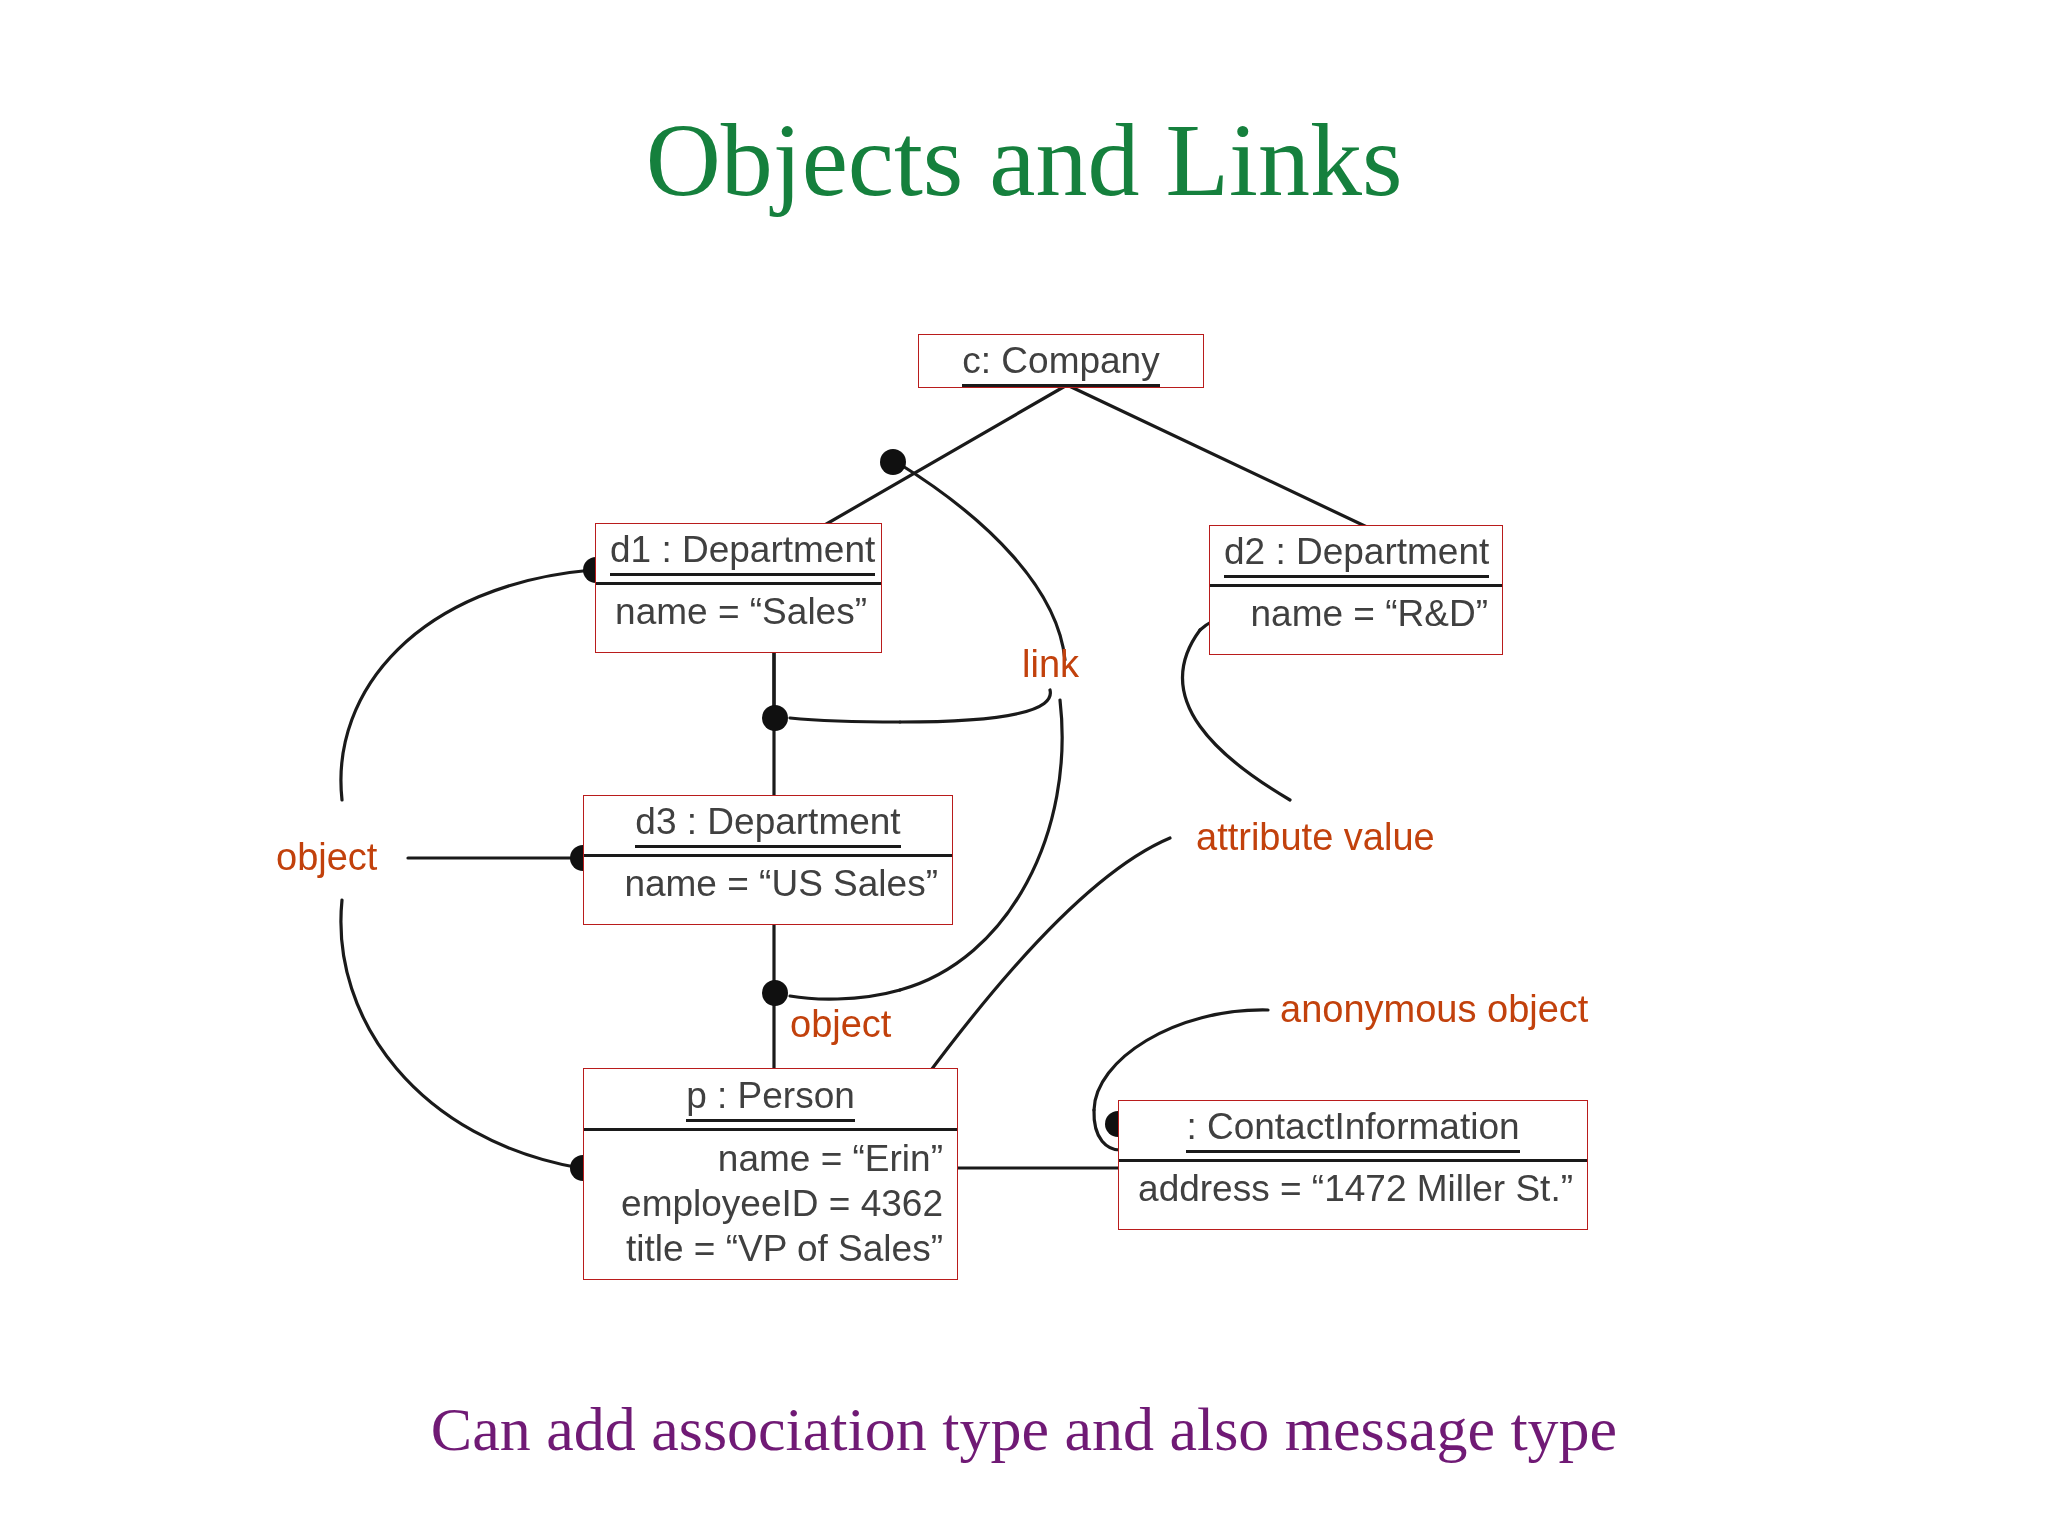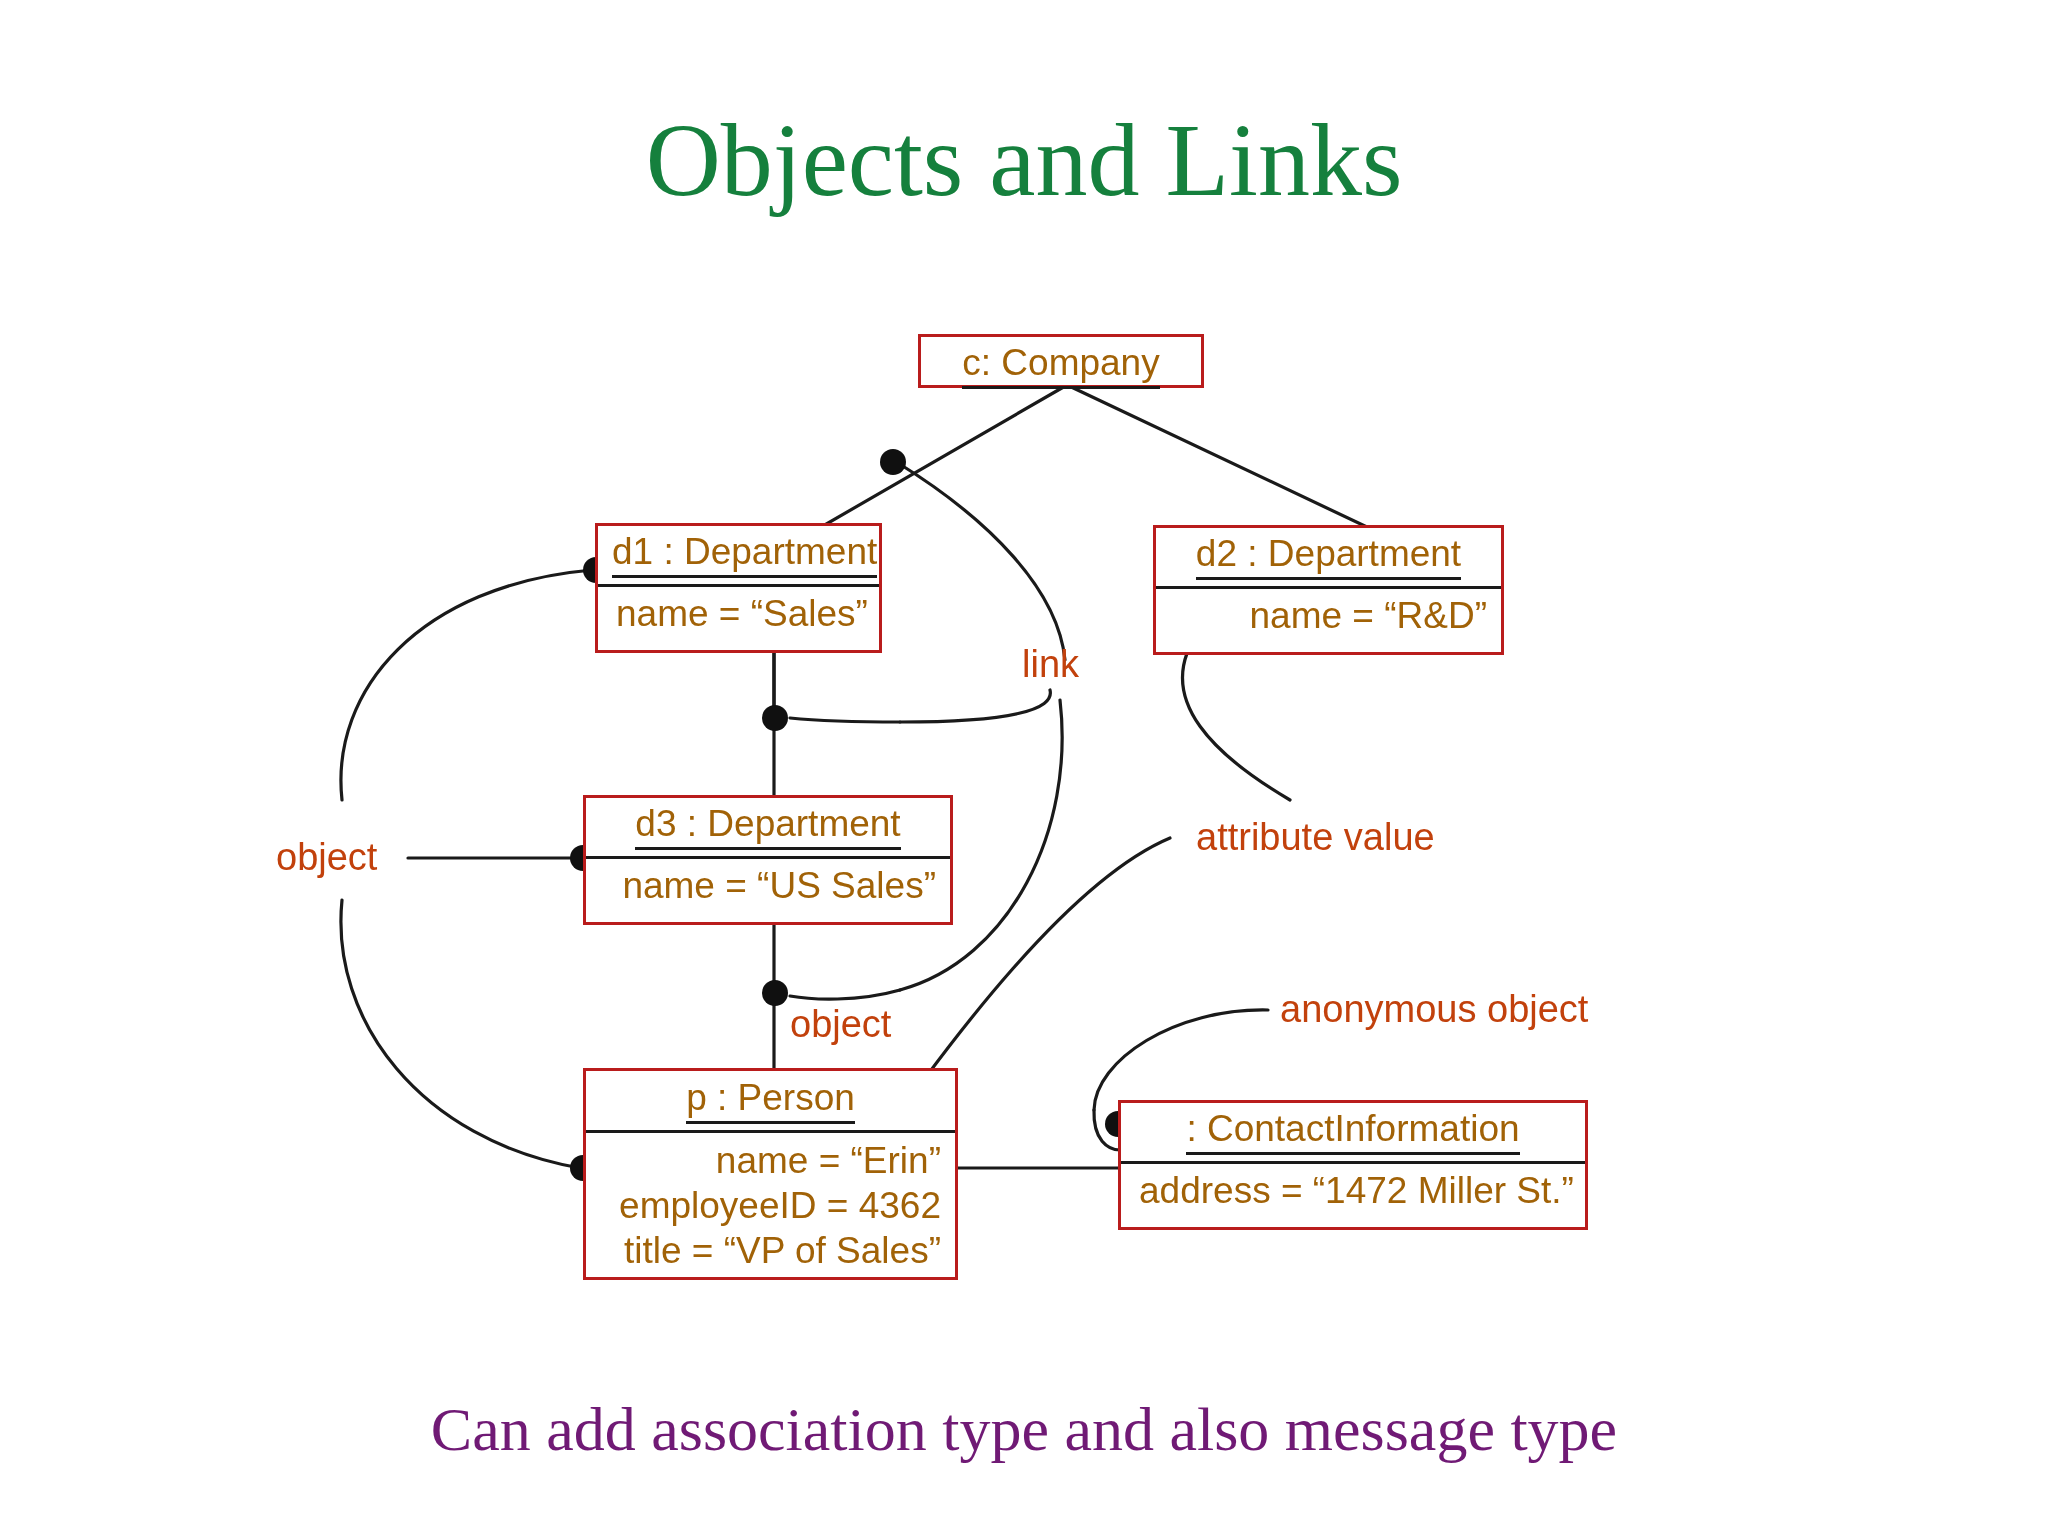--- a/index.html
+++ b/index.html
@@ -48,23 +48,23 @@
     left: 0;
     top: 0;
     width: 2048px;
     height: 1536px;
   }
 
   
   .uml-box {
     position: absolute;
     box-sizing: border-box;
-    border: 3px solid #b91c1c;
+    border: 1px solid #b91c1c;
     background: #ffffff;
-    color: #a16207;
+    color: #404040;
   }
   .uml-name-compartment {
     box-sizing: border-box;
     text-align: center;
     white-space: nowrap;
     padding: 4px 14px 6px 14px;
   }
   .uml-name-compartment .uml-instance-name {
     display: inline-block;
     border-bottom: 3px solid #1a1a1a;
@@ -161,21 +161,21 @@
 
   <div class="uml-box fs-big" style="left:595px; top:523px; width:287px; height:130px;">
     <div class="uml-name-compartment">
       <span class="uml-instance-name">d1 : Department</span>
     </div>
     <div class="uml-attr-compartment">
       <div class="uml-attr-line">name = “Sales”</div>
     </div>
   </div>
 
-  <div class="uml-box fs-big" style="left:1153px; top:525px; width:351px; height:130px;">
+  <div class="uml-box fs-big" style="left:1209px; top:525px; width:294px; height:130px;">
     <div class="uml-name-compartment">
       <span class="uml-instance-name">d2 : Department</span>
     </div>
     <div class="uml-attr-compartment">
       <div class="uml-attr-line">name = “R&amp;D”</div>
     </div>
   </div>
 
   <div class="uml-box fs-big" style="left:583px; top:795px; width:370px; height:130px;">
     <div class="uml-name-compartment">

